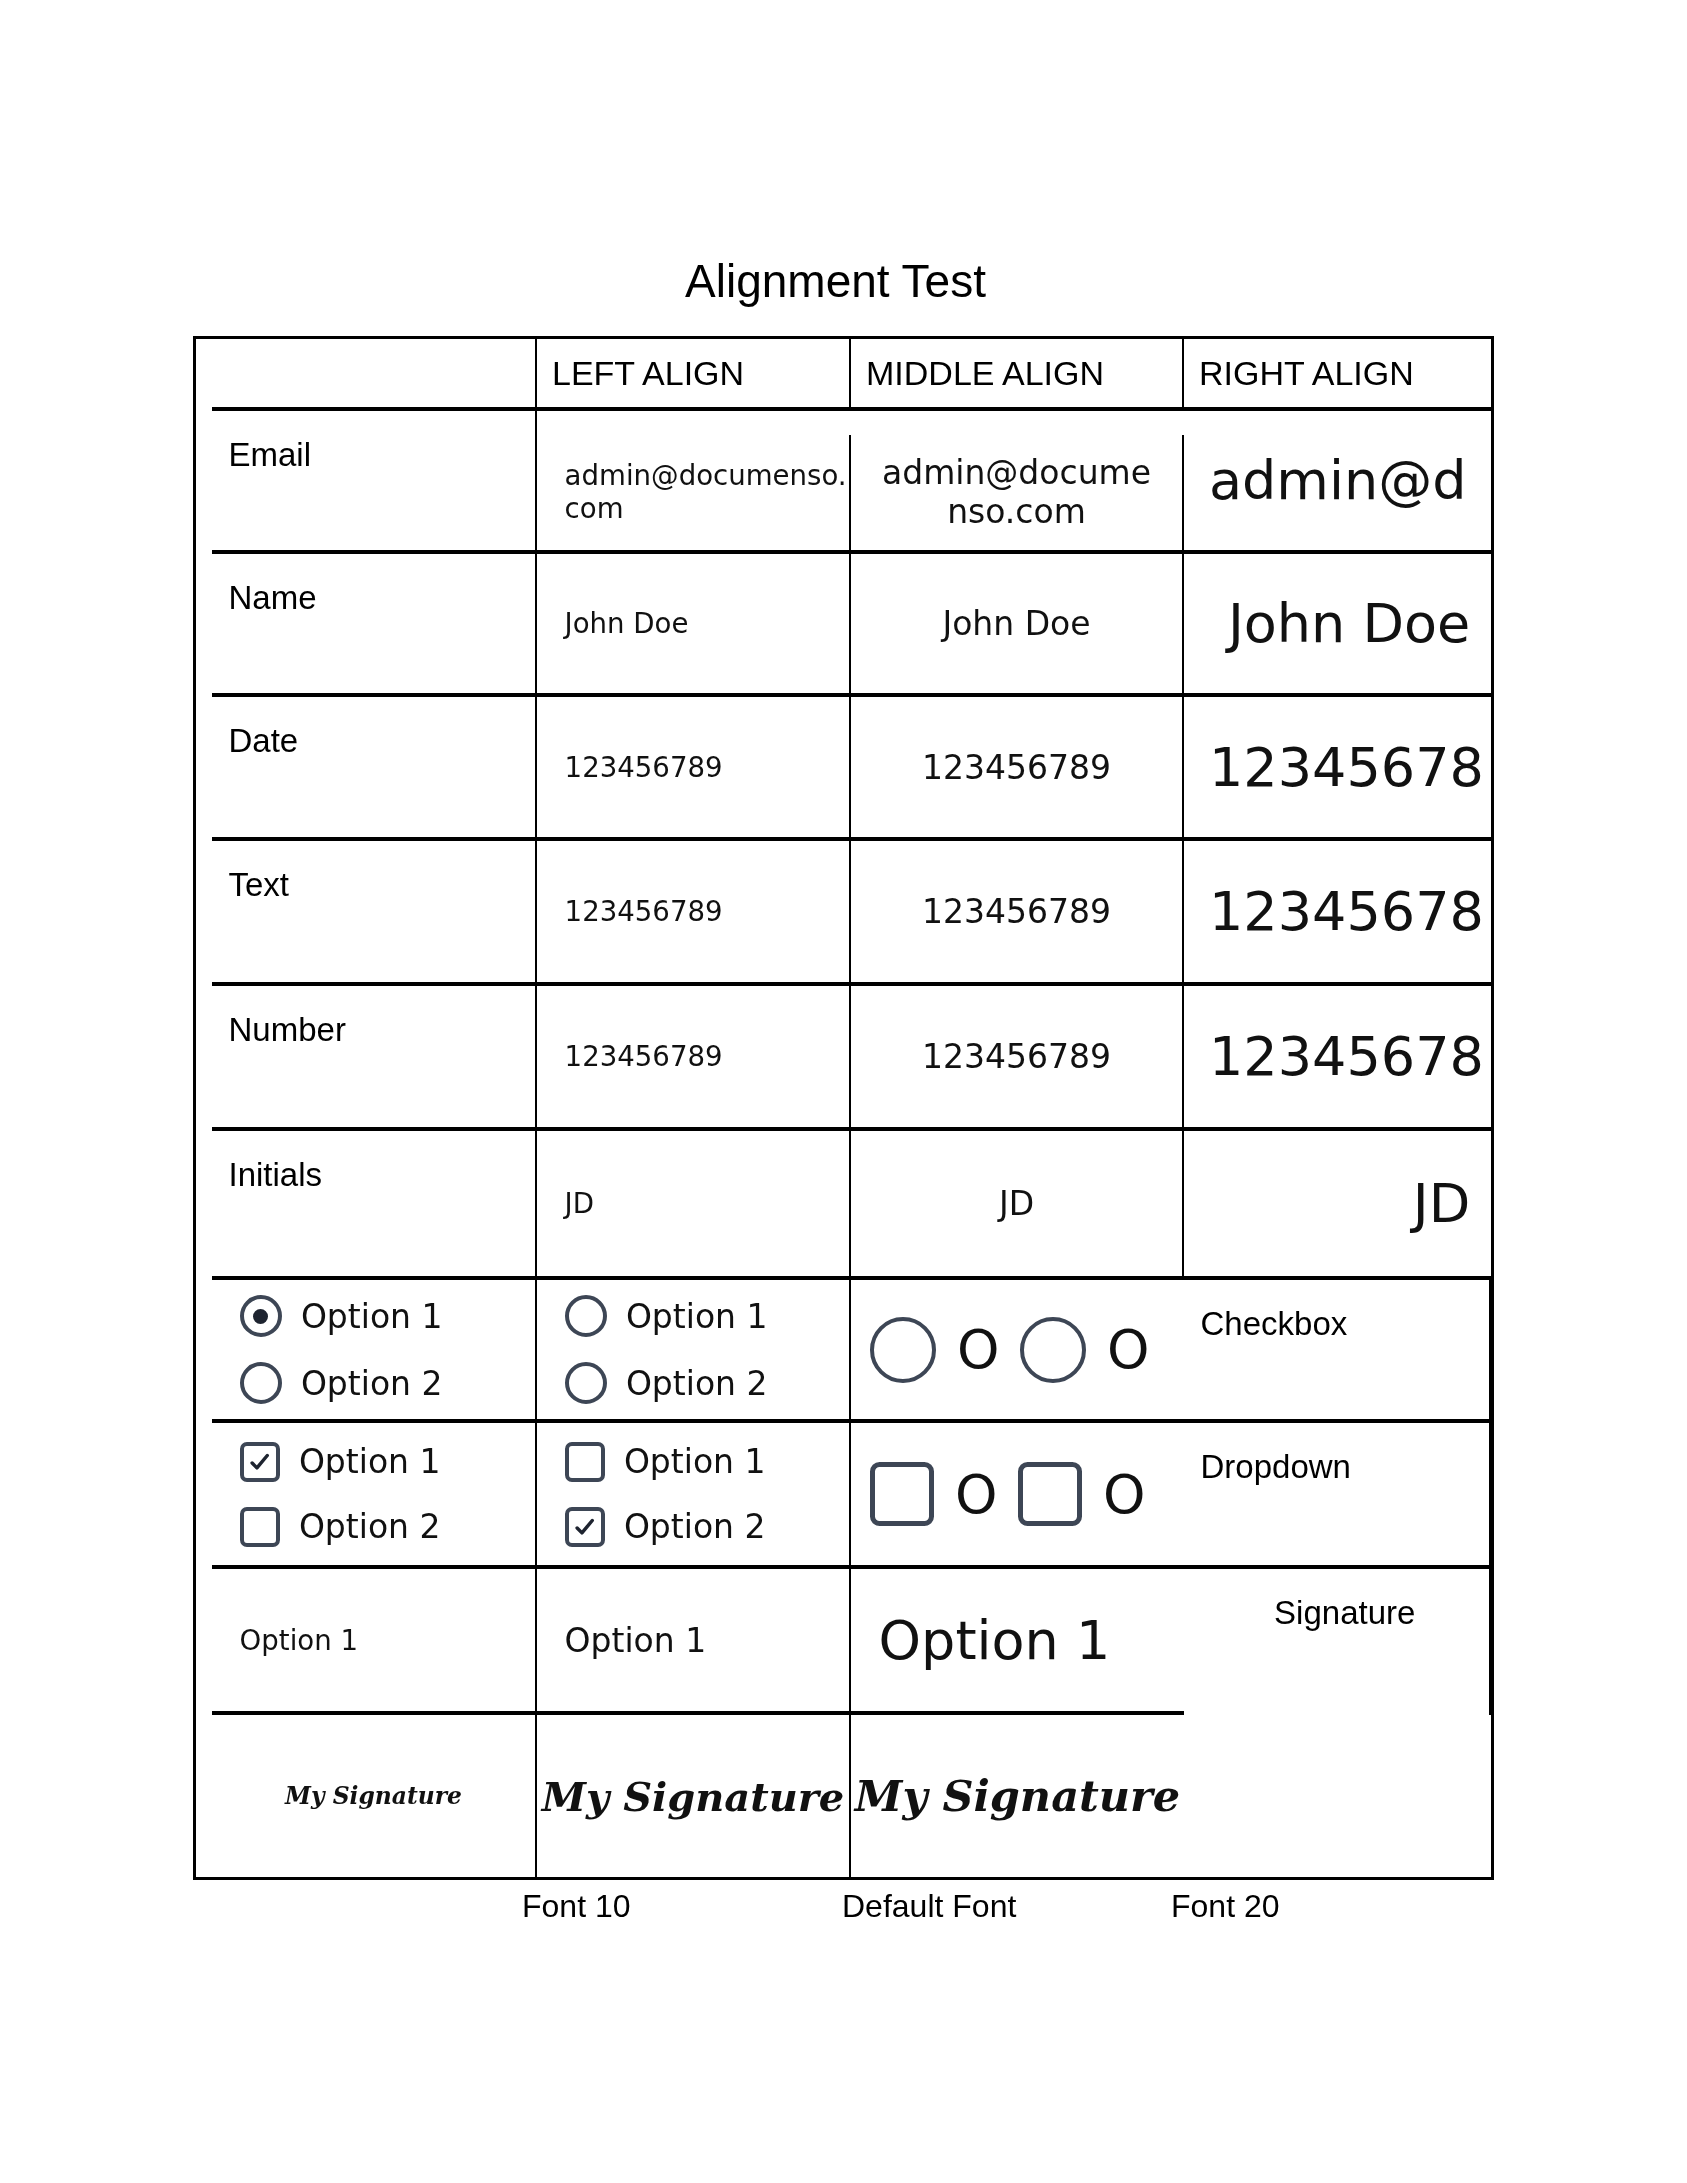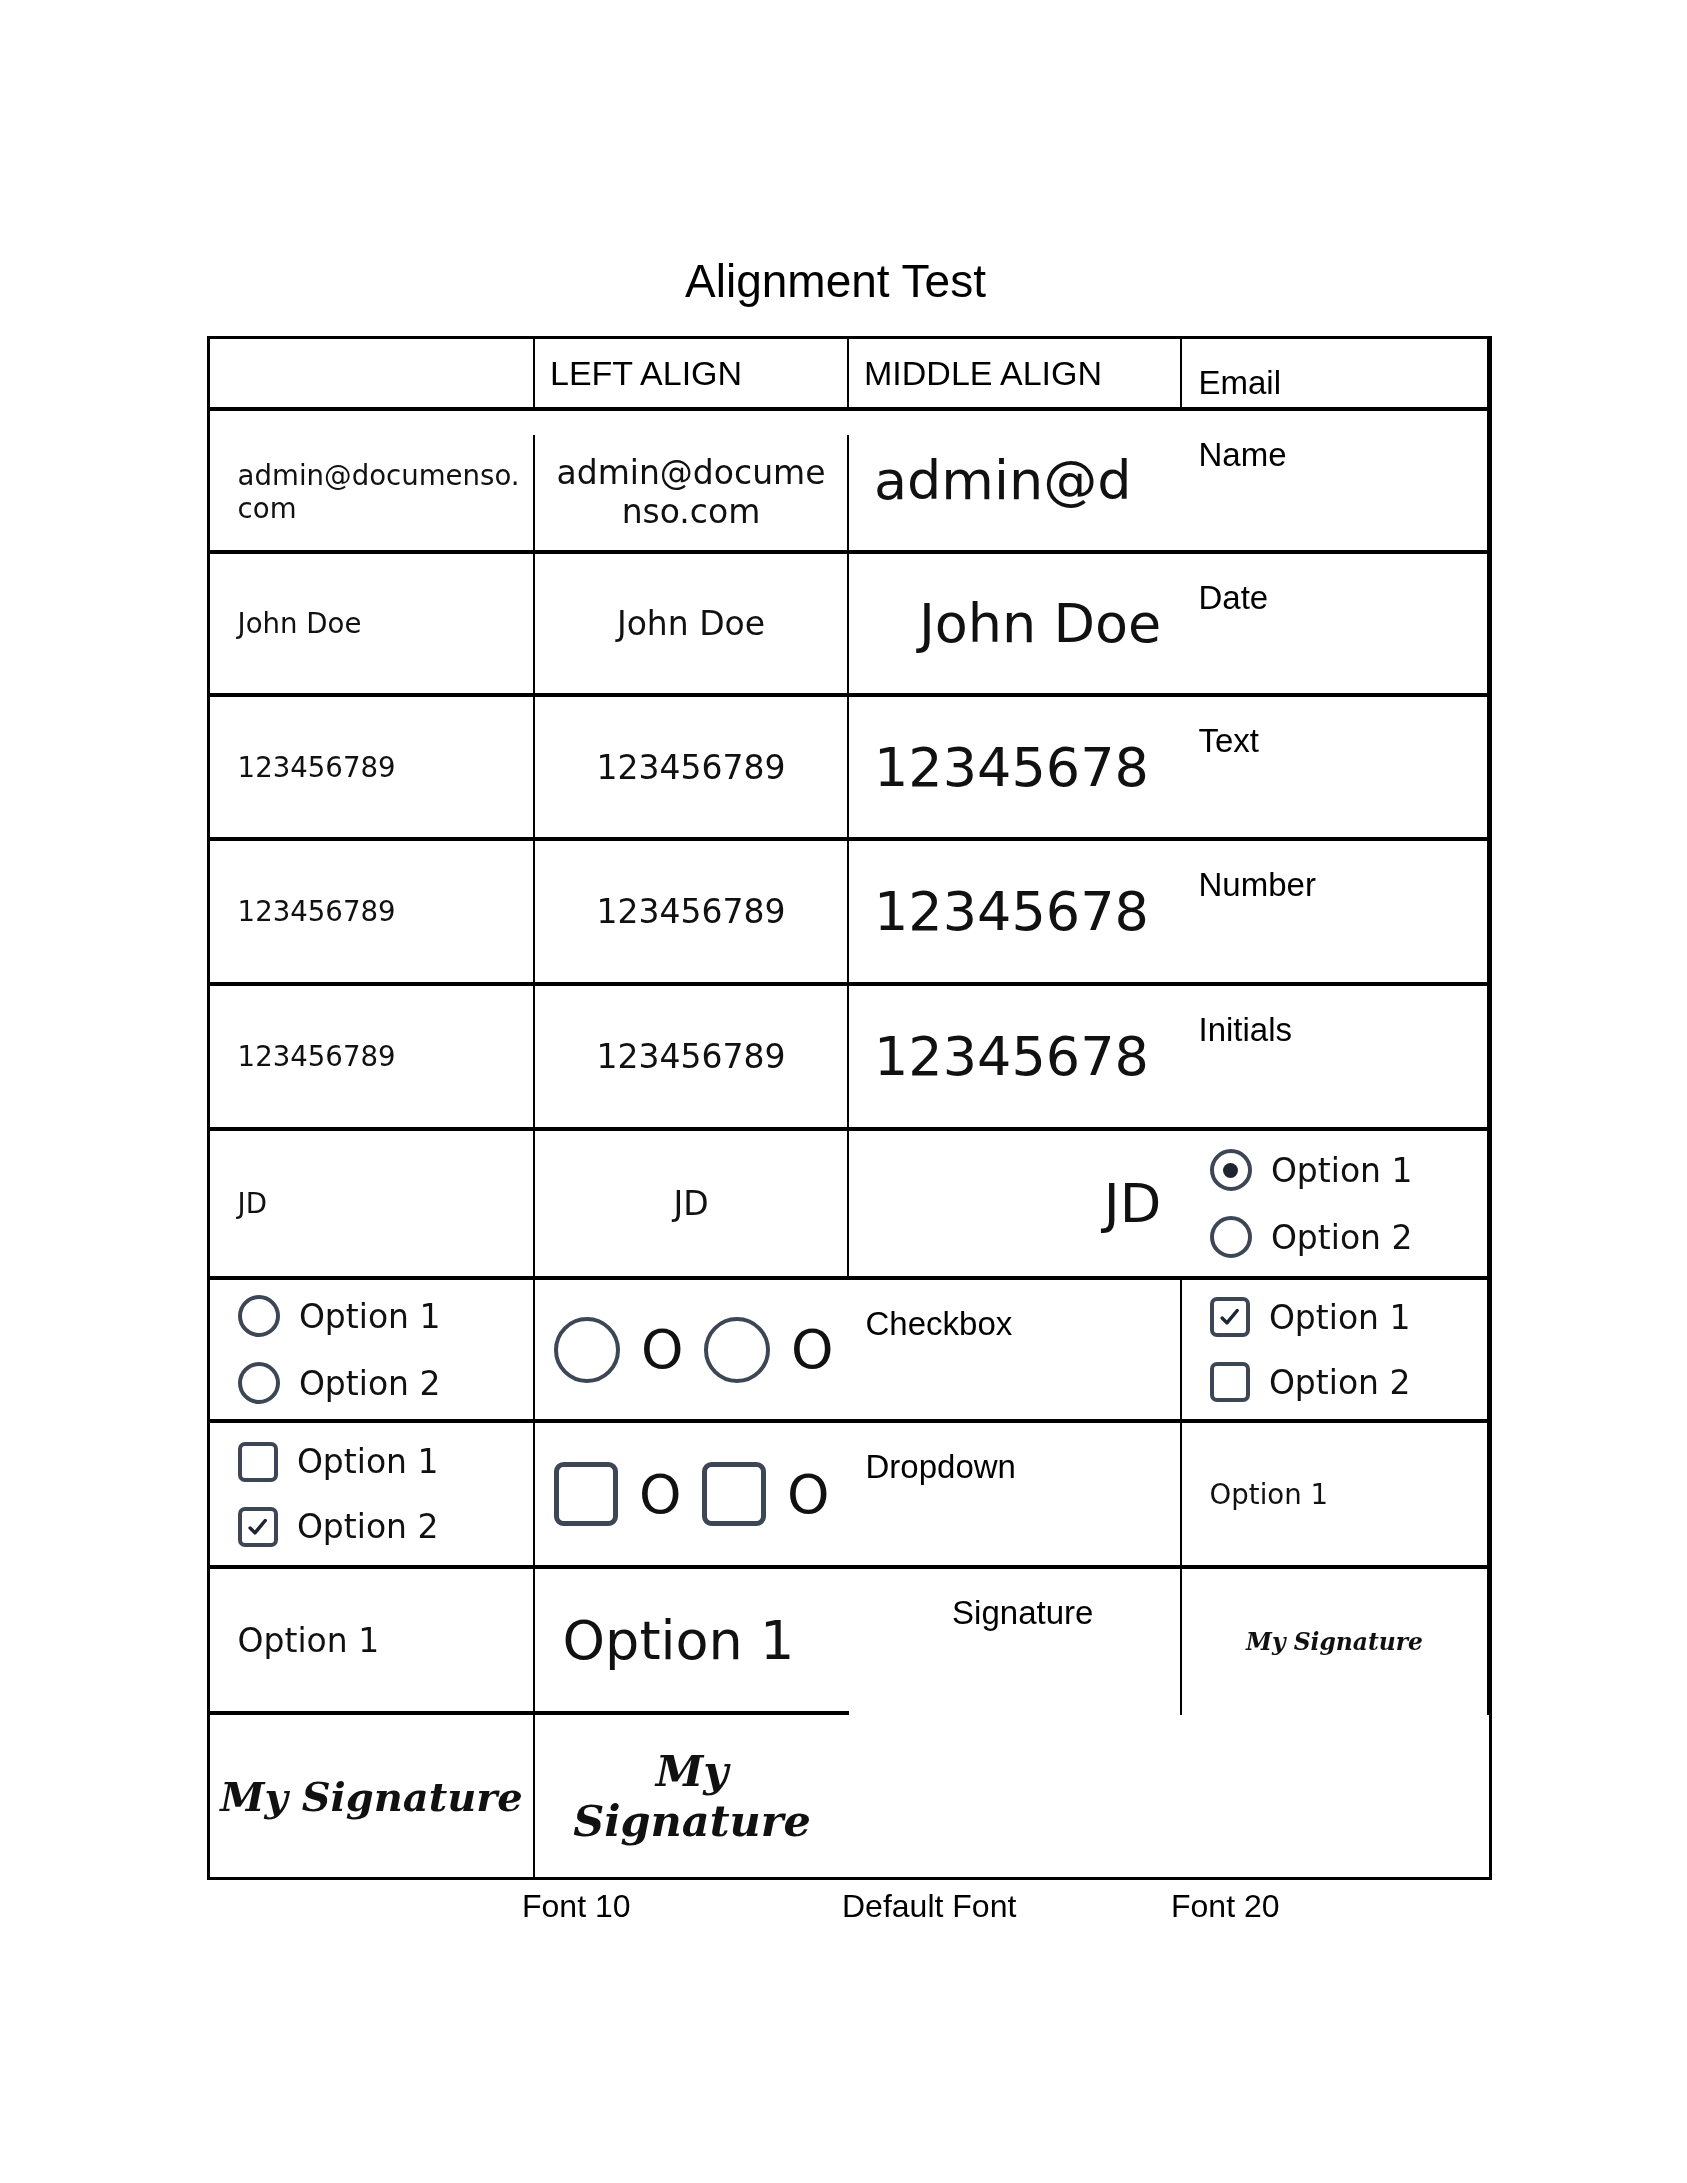--- a/index.html
+++ b/index.html
@@ -5,25 +5,26 @@
   html,body{margin:0;padding:0;}
   body{
     width:1687px;height:2183px;background:#ffffff;position:relative;
     font-family:"Liberation Sans",sans-serif;color:#000;overflow:hidden;
   }
   .title{
     position:absolute;left:193px;top:256px;width:1285px;
     text-align:center;font-size:46px;line-height:1.1;color:#000;
   }
   .table{
-    position:absolute;left:207px;top:336px;background:#fff;
+    position:absolute;left:193px;top:336px;background:#fff;
     display:grid;
     grid-template-columns:325px 314px 333px 307px;
     grid-template-rows:72px 143px 143px 144px 145px 145px 149px 143px 146px 146px 162px;
     border:3.4px solid #000;
+    padding-left:16px;
   }
   .cell{
     position:relative;box-sizing:border-box;
     border-right:2.8px solid #000;border-bottom:4.1px solid #000;
     display:flex;align-items:center;overflow:hidden;
   }
   .lc{border-right:none;}
   .lr{border-bottom:none;text-align:center;}
   .labelcell{display:block;padding:25px 0 0 16.5px;font-size:33px;line-height:1.15;}
   .head{font-size:34px;padding-left:15px;}
@@ -65,20 +66,21 @@
 </head>
 <body>
 
 <div class="title">Alignment Test</div>
 
 <div class="table">
 
   <div class="cell"></div>
   <div class="cell head">LEFT ALIGN</div>
   <div class="cell head">MIDDLE ALIGN</div>
+  <div class="cell head lc">RIGHT ALIGN</div>
 
   <div class="cell labelcell">Email</div>
   <div class="cell val f10 al multiline">admin@documenso.
 com</div>
   <div class="cell val fd ac multiline">admin@docume
 nso.com</div>
   <div class="cell val f20 clip lc">admin@d</div>
 
   <div class="cell labelcell">Name</div>
   <div class="cell val f10 al">John Doe</div>

